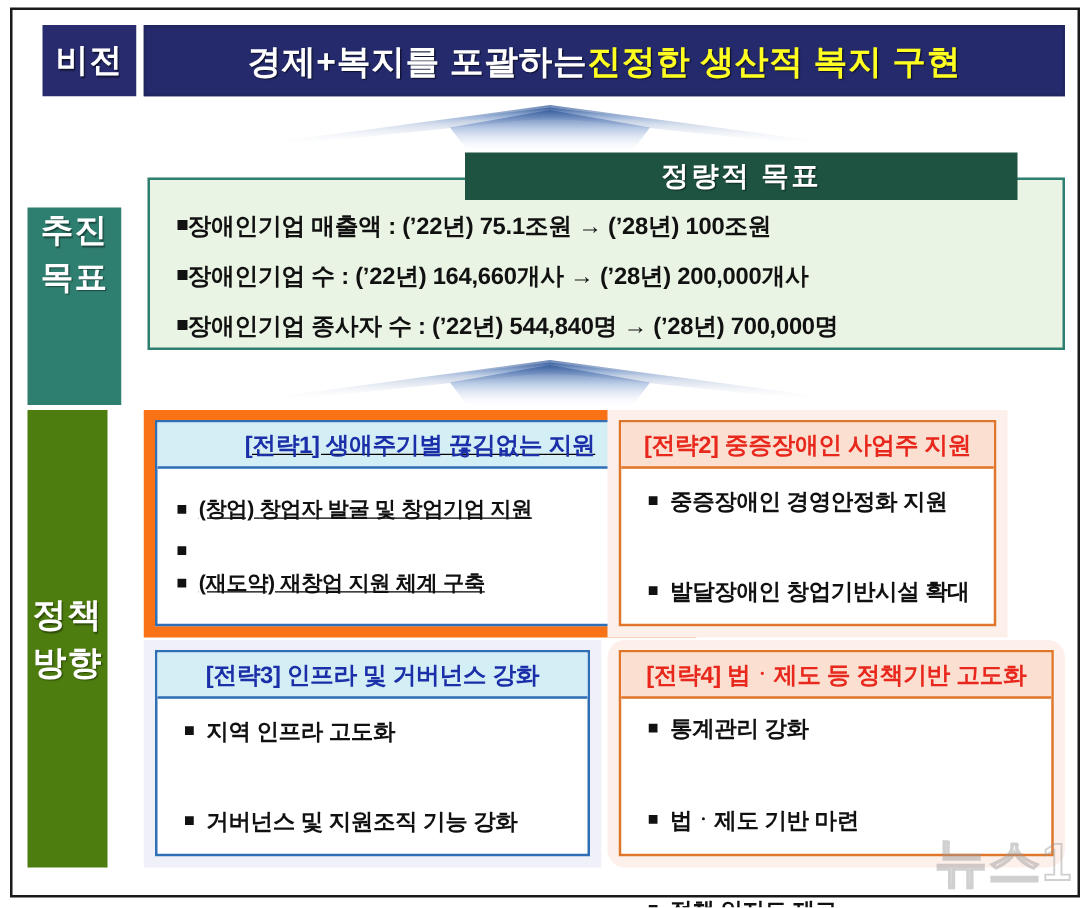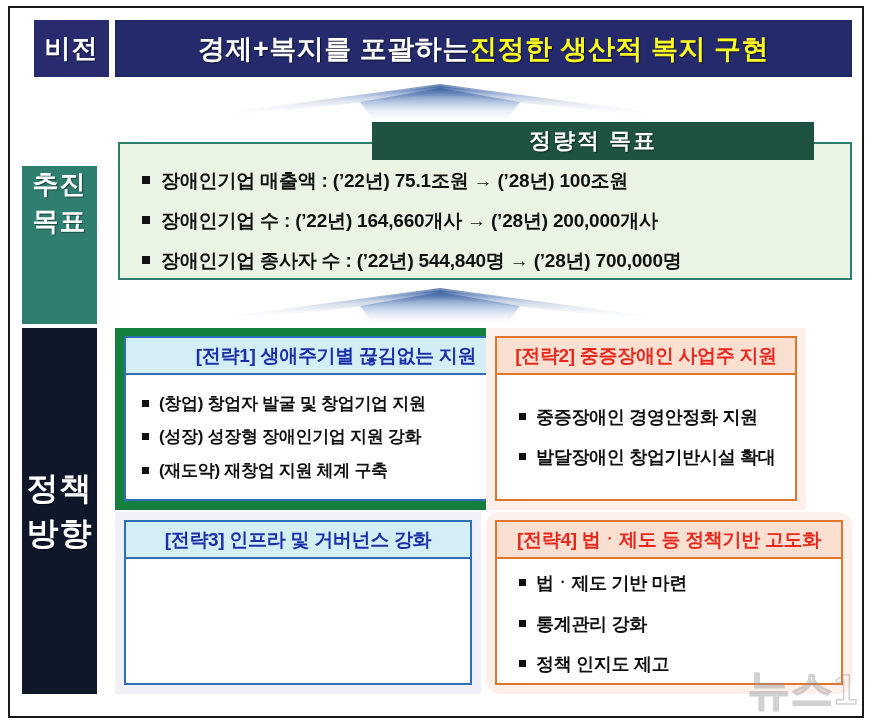--- a/index.html
+++ b/index.html
@@ -144,21 +144,20 @@
   }
   .goals-list {
     position: absolute;
     left: 120px;
     top: 46px;
     width: 700px;
   }
   .goal-item {
     display: flex;
     align-items: flex-start;
-    gap: 11px;
     font-size: 19px;
     font-weight: bold;
     color: #111111;
     margin-bottom: 14px;
     letter-spacing: -0.2px;
   }
   .goal-item .bullet {
     flex: 0 0 auto;
     width: 8px;
     height: 8px;
@@ -171,25 +170,25 @@
     position: absolute;
     left: 22px;
     top: 328px;
     width: 830px;
     height: 366px;
   }
   .policy-tag {
     position: absolute;
     left: 0px;
     top: 0px;
-    width: 75px;
+    width: 64px;
     height: 366px;
-    background: #0f172a;
+    background: #4d7c0f;
     color: #ffffff;
-    font-size: 32px;
+    font-size: 27px;
     font-weight: bold;
     line-height: 1.42;
     letter-spacing: 1px;
     display: flex;
     flex-direction: column;
     align-items: center;
     justify-content: center;
     text-shadow: 1px 1px 1px rgba(0,0,0,0.4);
   }
   .strategy-grid {
@@ -197,21 +196,21 @@
     left: 93px;
     top: 0px;
     width: 737px;
     height: 366px;
   }
   .strategy-cell {
     position: absolute;
     box-sizing: border-box;
     padding: 8px 9px 9px 9px;
   }
-  .cell-s1 { left: 0px;   top: 0px;   width: 442px; height: 182px; background: #15803d; }
+  .cell-s1 { left: 0px;   top: 0px;   width: 442px; height: 182px; background: #f97316; text-decoration: underline; }
   .cell-s2 { left: 371px; top: 0px;   width: 320px; height: 182px; background: #fdf0eb; }
   .cell-s3 { left: 0px;   top: 184px; width: 366px; height: 182px; background: #f0f0f9; }
   .cell-s4 { left: 371px; top: 184px; width: 366px; height: 182px; background: #fdf0eb; border-radius: 14px; }
 
   .strategy-box {
     width: 100%;
     height: 100%;
     box-sizing: border-box;
     background: #ffffff;
     display: flex;
@@ -243,21 +242,21 @@
   }
 
   .strategy-body {
     flex: 1 1 auto;
     display: flex;
     flex-direction: column;
     justify-content: center;
     padding: 4px 10px 4px 16px;
     box-sizing: border-box;
   }
-  .strategy-body.pad-wide { padding-left: 22px; }
+  .strategy-body.pad-wide { padding-left: 22px; gap: 32px; }
 
   .strat-item {
     display: flex;
     align-items: flex-start;
     gap: 10px;
     font-size: 17px;
     font-weight: bold;
     color: #111111;
     margin: 6px 0;
     letter-spacing: -0.3px;
@@ -372,21 +371,20 @@
       <div class="strategy-cell cell-s1">
         <div class="strategy-box blue">
           <div class="strategy-header blue">[전략1] 생애주기별 끊김없는 지원</div>
           <div class="strategy-body">
             <div class="strat-item">
               <span class="bullet"></span>
               <span>(창업) 창업자 발굴 및 창업기업 지원</span>
             </div>
             <div class="strat-item">
               <span class="bullet"></span>
-              <span>(성장) 성장형 장애인기업 지원 강화</span>
             </div>
             <div class="strat-item">
               <span class="bullet"></span>
               <span>(재도약) 재창업 지원 체계 구축</span>
             </div>
           </div>
         </div>
       </div>
 
       <div class="strategy-cell cell-s2">
@@ -401,34 +399,44 @@
               <span class="bullet"></span>
               <span>발달장애인 창업기반시설 확대</span>
             </div>
           </div>
         </div>
       </div>
 
       <div class="strategy-cell cell-s3">
         <div class="strategy-box blue">
           <div class="strategy-header blue">[전략3] 인프라 및 거버넌스 강화</div>
+          <div class="strategy-body pad-wide">
+            <div class="strat-item big">
+              <span class="bullet"></span>
+              <span>지역 인프라 고도화</span>
+            </div>
+            <div class="strat-item big">
+              <span class="bullet"></span>
+              <span>거버넌스 및 지원조직 기능 강화</span>
+            </div>
+          </div>
         </div>
       </div>
 
       <div class="strategy-cell cell-s4">
         <div class="strategy-box orange">
           <div class="strategy-header orange">[전략4] 법ㆍ제도 등 정책기반 고도화</div>
           <div class="strategy-body pad-wide">
             <div class="strat-item big">
               <span class="bullet"></span>
+              <span>통계관리 강화</span>
+            </div>
+            <div class="strat-item big">
+              <span class="bullet"></span>
               <span>법ㆍ제도 기반 마련</span>
-            </div>
-            <div class="strat-item big">
-              <span class="bullet"></span>
-              <span>통계관리 강화</span>
             </div>
             <div class="strat-item big">
               <span class="bullet"></span>
               <span>정책 인지도 제고</span>
             </div>
           </div>
         </div>
       </div>
 
     </div>

